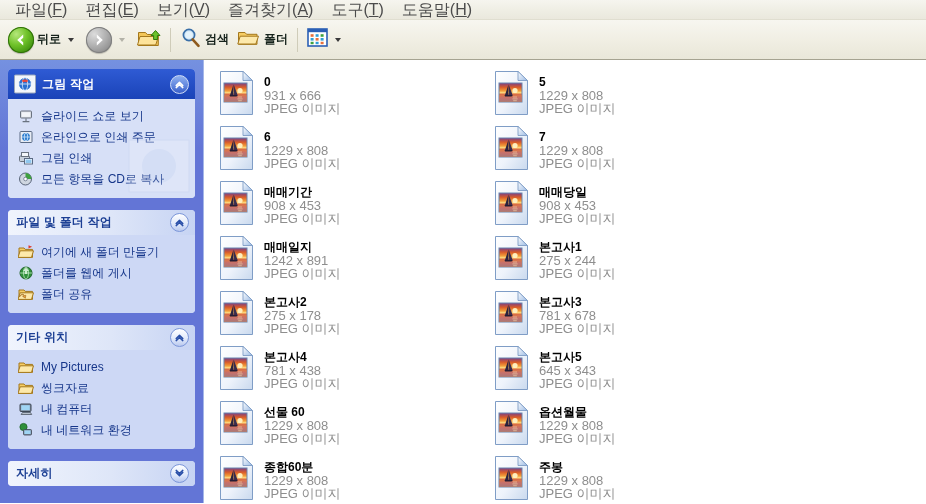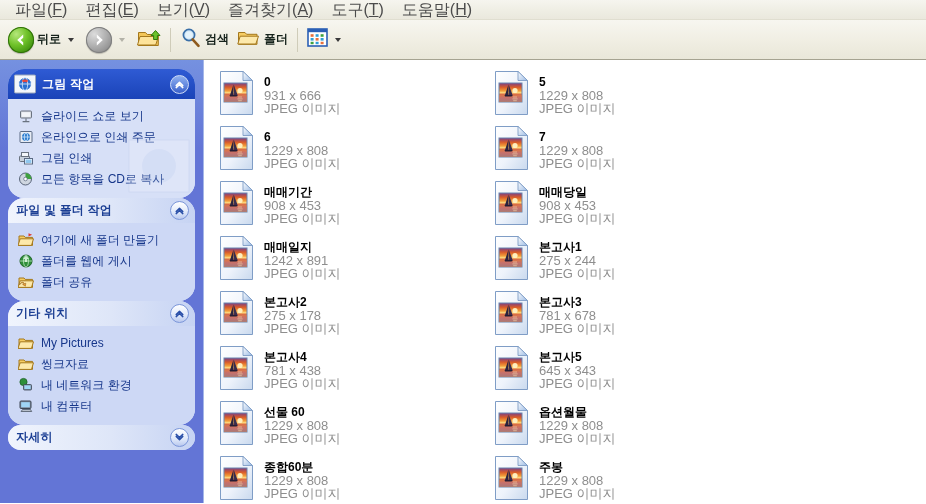--- a/index.html
+++ b/index.html
@@ -109,22 +109,22 @@
     width: 203px;
     flex: 0 0 203px;
     background: #6375d6;
     background-image: linear-gradient(to bottom, #7591e0 0%, #6375d6 20%, #6375d6 100%);
     padding: 9px 8px 0 8px;
     box-sizing: border-box;
     overflow: hidden;
     position: relative;
   }
   .panel {
-    margin-bottom: 0;
-    border-radius: 16px;
+    margin-bottom: 12px;
+    border-radius: 4px;
     overflow: hidden;
     background: #d6dff7;
   }
   .panel-head {
     height: 25px;
     display: flex;
     align-items: center;
     padding: 0 6px 0 8px;
     font-size: 12px;
     font-weight: bold;
@@ -433,33 +433,33 @@
           </div>
           <div class="srow">
             <span class="sicon"><svg width="16" height="16" viewBox="0 0 16 16">
                 <path d="M1 4 h5 l1.2 1.4 h7.3 v8 h-13.5 z" fill="#f6cd64" stroke="#a4781d"></path>
                 <path d="M2.2 6.8 h13.3 l-2 6.6 h-13.5 z" fill="#fde9ab" stroke="#a4781d"></path>
               </svg></span>
             <span class="slabel">씽크자료</span>
           </div>
           <div class="srow">
             <span class="sicon"><svg width="16" height="16" viewBox="0 0 16 16">
+                <rect x="2" y="3" width="11" height="7.5" rx="1" fill="#7e8a9c" stroke="#3d4755"></rect>
+                <rect x="3.2" y="4.2" width="8.6" height="5" fill="#9fd5f5"></rect>
+                <path d="M4.5 11.5 h8 l1.2 2 h-10.6 z" fill="#b8c0cc" stroke="#3d4755" stroke-width=".7"></path>
+              </svg></span>
+            <span class="slabel">내 컴퓨터</span>
+          </div>
+          <div class="srow">
+            <span class="sicon"><svg width="16" height="16" viewBox="0 0 16 16">
                 <circle cx="5.5" cy="5" r="3.6" fill="#2f8f3a" stroke="#1d6226" stroke-width=".8"></circle>
                 <rect x="5.5" y="7.5" width="8" height="5.5" rx="1" fill="#7e8a9c" stroke="#3d4755" stroke-width=".8"></rect>
                 <rect x="6.4" y="8.4" width="6.2" height="3.6" fill="#9fd5f5"></rect>
               </svg></span>
             <span class="slabel">내 네트워크 환경</span>
-          </div>
-          <div class="srow">
-            <span class="sicon"><svg width="16" height="16" viewBox="0 0 16 16">
-                <rect x="2" y="3" width="11" height="7.5" rx="1" fill="#7e8a9c" stroke="#3d4755"></rect>
-                <rect x="3.2" y="4.2" width="8.6" height="5" fill="#9fd5f5"></rect>
-                <path d="M4.5 11.5 h8 l1.2 2 h-10.6 z" fill="#b8c0cc" stroke="#3d4755" stroke-width=".7"></path>
-              </svg></span>
-            <span class="slabel">내 컴퓨터</span>
           </div>
         </div>
       </div>
       <div class="panel">
         <div class="panel-head">
           <span class="ph-title">자세히</span>
           <span class="chev" style="color: rgb(42, 79, 168);">
             <svg width="11" height="11" viewBox="0 0 11 11">
               <path d="M2.2 4.4 L5.5 7.6 L8.8 4.4" fill="none" stroke="currentColor" stroke-width="1.5" stroke-linecap="round" stroke-linejoin="round"></path>
               <path d="M2.2 2.4 L5.5 5.6 L8.8 2.4" fill="none" stroke="currentColor" stroke-width="1.5" stroke-linecap="round" stroke-linejoin="round"></path>

